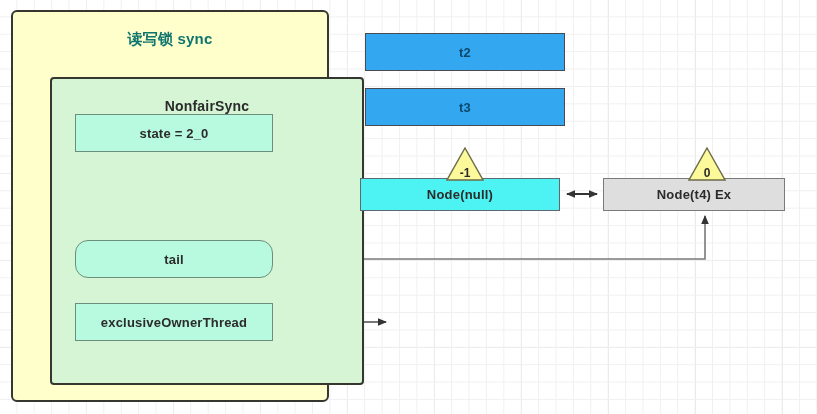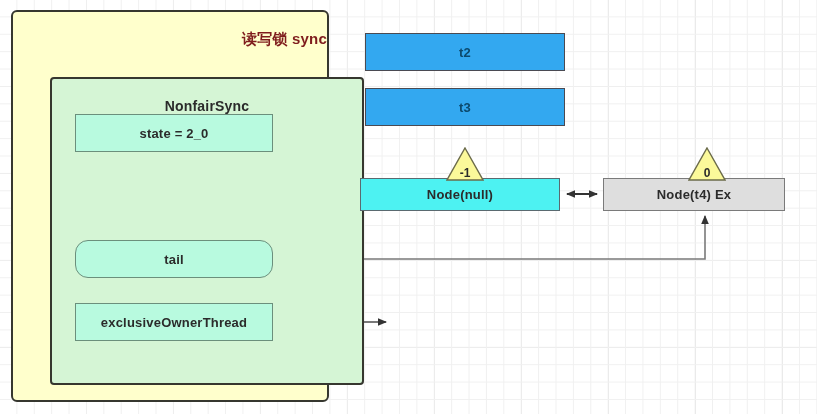--- a/index.html
+++ b/index.html
@@ -41,24 +41,24 @@
   .outer-sync {
     left: 11px; top: 10px; width: 318px; height: 392px;
     background: #ffffcc;
     border: 2px solid #36372f;
     border-radius: 6px;
     display: block;
   }
   .outer-sync-title {
     position: absolute;
     left: 0; right: 0; top: 18px;
-    text-align: right;
+    text-align: center;
     font-size: 15px;
     font-weight: bold;
-    color: #7f1d1d;
+    color: #0f766e;
   }
 
   
   .inner-sync {
     left: 37px; top: 65px; width: 314px; height: 308px;
     background: #d5f5d5;
     border: 2px solid #36372f;
     border-radius: 4px;
     display: block;
   }

